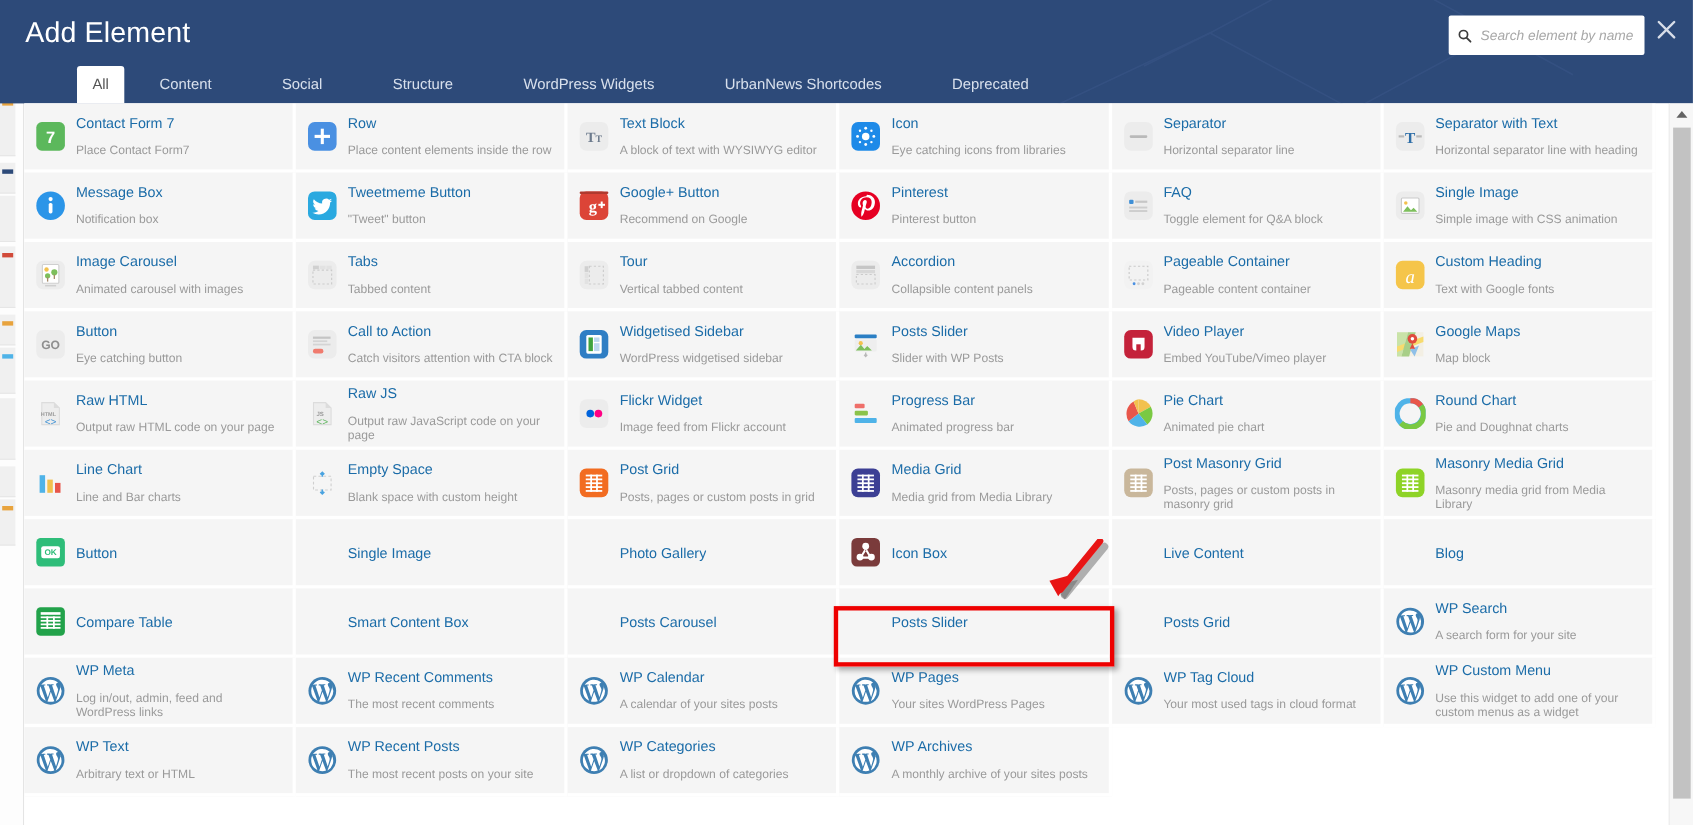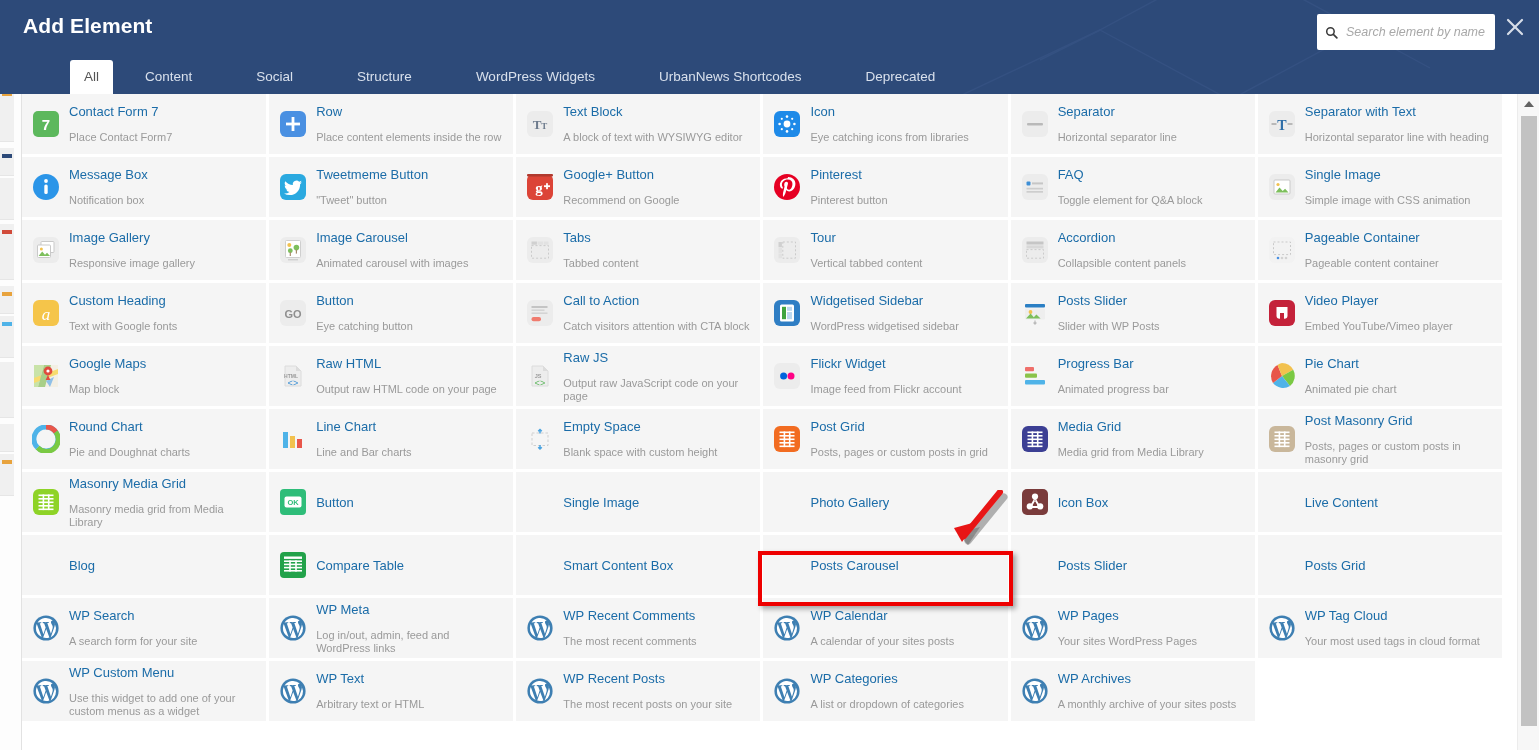--- a/index.html
+++ b/index.html
@@ -39,23 +39,23 @@
     background: #2d4a79;
     overflow: hidden;
   }
   .hdr-pattern {
     position: absolute; inset: 0;
     opacity: .55;
     pointer-events: none;
   }
   .modal-title {
     position: absolute; left: 23px; top: 14px;
-    font-size: 21px; color: #ffffff;
+    font-size: 26px; color: #ffffff;
     letter-spacing: .1px;
-    font-weight: 700;
+    font-weight: 400;
   }
 
   
   .search-wrap {
     position: absolute; right: 44px; top: 14px;
     width: 178px; height: 36px;
     background: #ffffff;
     border-radius: 2px;
     display: flex; align-items: center;
     padding: 0 6px 0 8px;
@@ -424,35 +424,20 @@
           </div>
           <div class="cell-text">
             <div class="cell-name">Single Image</div>
             <div class="cell-desc">Simple image with CSS animation</div>
           </div>
         </div>
         <div class="cell">
           <div class="cell-icon">
             <svg viewBox="0 0 28 28" width="28" height="28">
               <rect x="1" y="1" width="26" height="26" rx="6" fill="#ececec"></rect>
-              <rect x="9" y="5.5" width="13" height="11" rx="1" fill="#fff" stroke="#c9c9c9"></rect>
-              <rect x="5.5" y="9" width="13" height="12.5" rx="1" fill="#fff" stroke="#c9c9c9"></rect>
-              <circle cx="9.4" cy="13" r="1.5" fill="#f2c14e"></circle>
-              <path d="M6.6 20l3.6-4.4 2.8 3.2 2-2 3 3.2z" fill="#7dbf5c"></path>
-            </svg>
-          </div>
-          <div class="cell-text">
-            <div class="cell-name">Image Gallery</div>
-            <div class="cell-desc">Responsive image gallery</div>
-          </div>
-        </div>
-        <div class="cell">
-          <div class="cell-icon">
-            <svg viewBox="0 0 28 28" width="28" height="28">
-              <rect x="1" y="1" width="26" height="26" rx="6" fill="#ececec"></rect>
               <rect x="6.5" y="4.5" width="15" height="17" rx="1" fill="#fff" stroke="#cfcfcf"></rect>
               <circle cx="10.3" cy="9" r="2" fill="#f2c14e"></circle>
               <circle cx="17.4" cy="11.6" r="2.8" fill="#7dbf5c"></circle>
               <circle cx="11.3" cy="14.7" r="2.4" fill="#7dbf5c"></circle>
               <rect x="10.7" y="16" width="1.2" height="4" fill="#a78b6a"></rect>
               <rect x="16.8" y="13.6" width="1.2" height="4" fill="#a78b6a"></rect>
               <rect x="9" y="23" width="10" height="1.4" fill="#cfcfcf"></rect>
             </svg>
           </div>
           <div class="cell-text">

